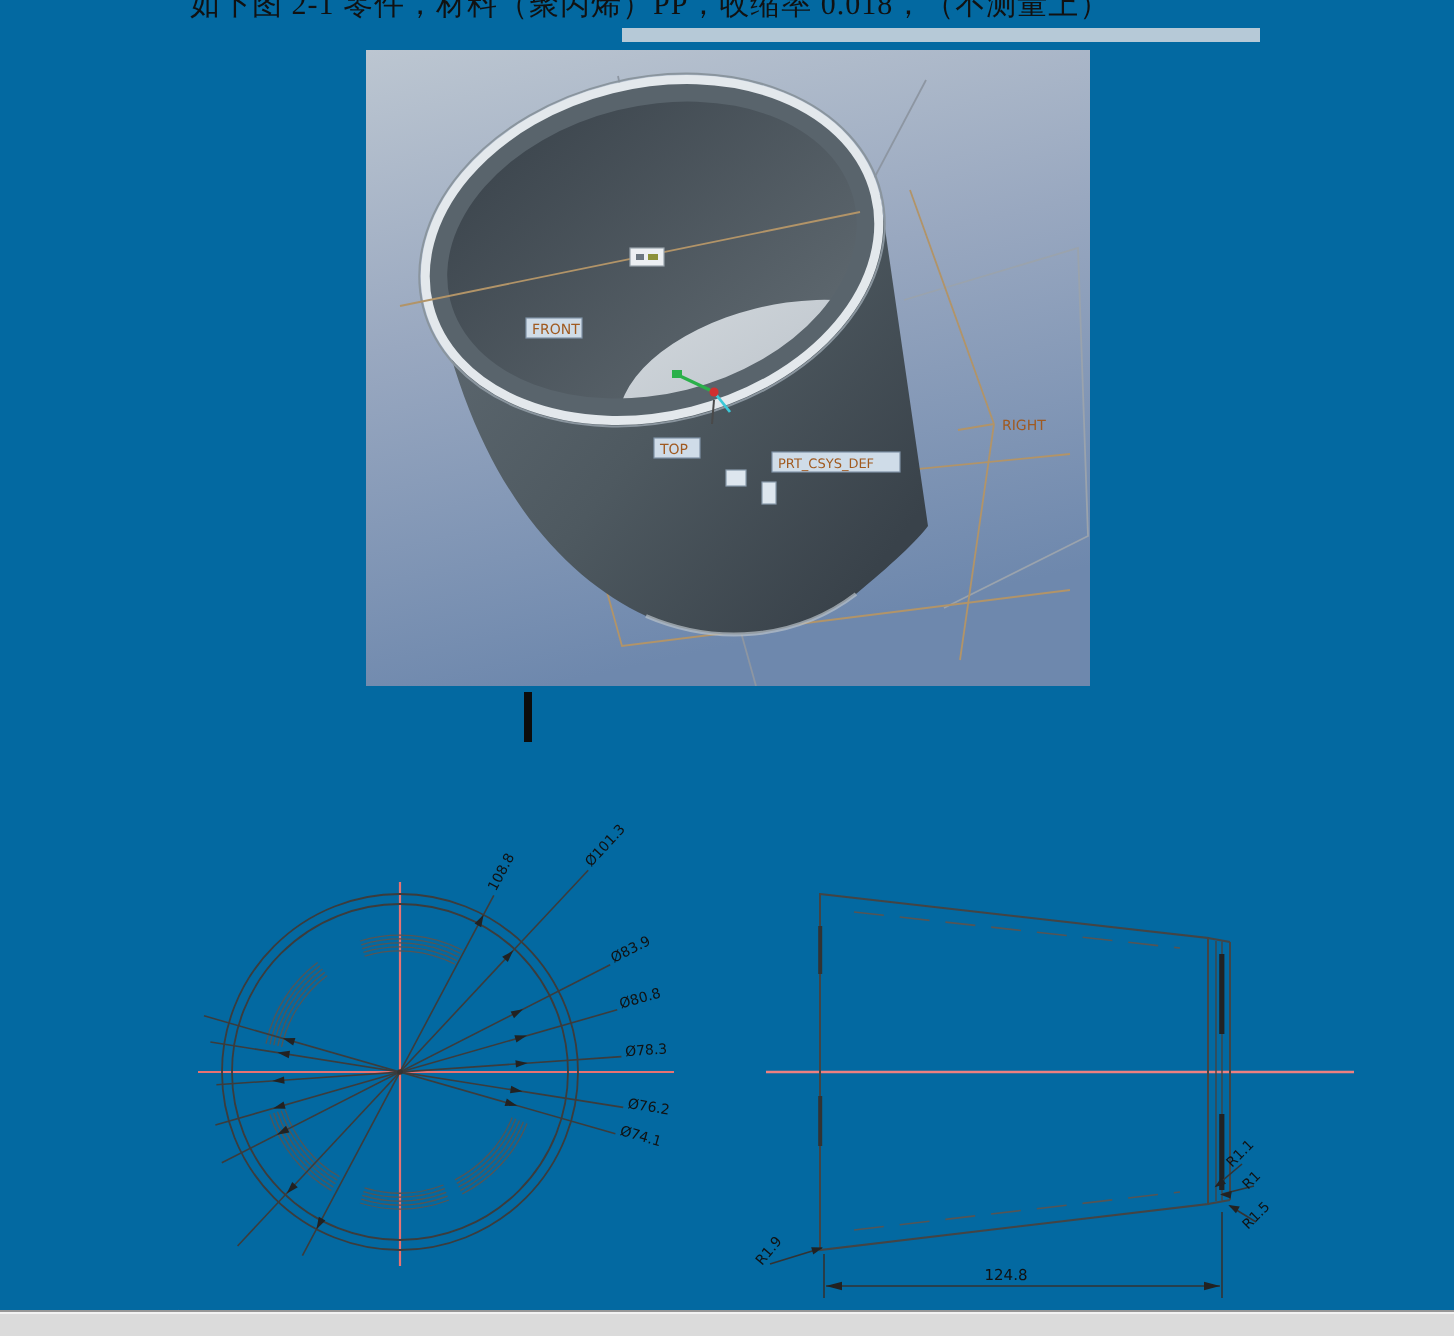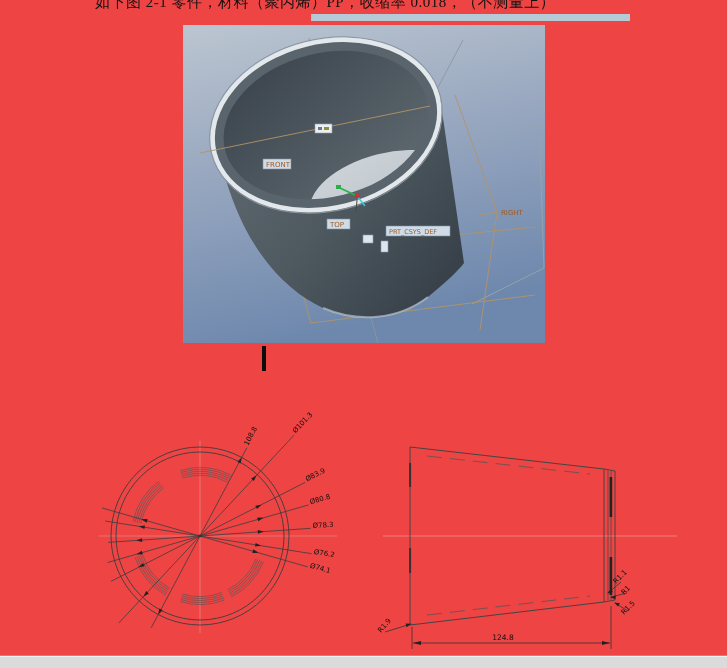--- a/index.html
+++ b/index.html
@@ -1,16 +1,16 @@
 <!DOCTYPE html>
 <html><head>
 <meta charset="utf-8">
 <style>
   html,body{margin:0;padding:0;background:#ffffff;}
-  #page{position:relative;width:727px;height:668px;background:#ef4444;overflow:hidden;
+  #page{position:relative;width:727px;height:668px;background:#0369a1;overflow:hidden;
         font-family:"DejaVu Sans",sans-serif;}
   
   #caption-clip{position:absolute;left:0;top:0;width:727px;height:11px;overflow:hidden;}
   #caption-clip .cap{position:absolute;left:95px;top:-7px;font-size:15px;color:#111;
         font-family:"Liberation Serif","DejaVu Serif",serif;white-space:nowrap;letter-spacing:.5px;}
   #blue-band{position:absolute;left:311px;top:14px;width:319px;height:7px;background:#b6c9d7;}
   #viewer3d{position:absolute;left:183px;top:25px;width:362px;height:318px;}
   #caret-bar{position:absolute;left:262px;top:346px;width:4px;height:25px;background:#0c0c0c;}
   #front-view{position:absolute;left:90px;top:385px;}
   #side-view{position:absolute;left:375px;top:425px;}

